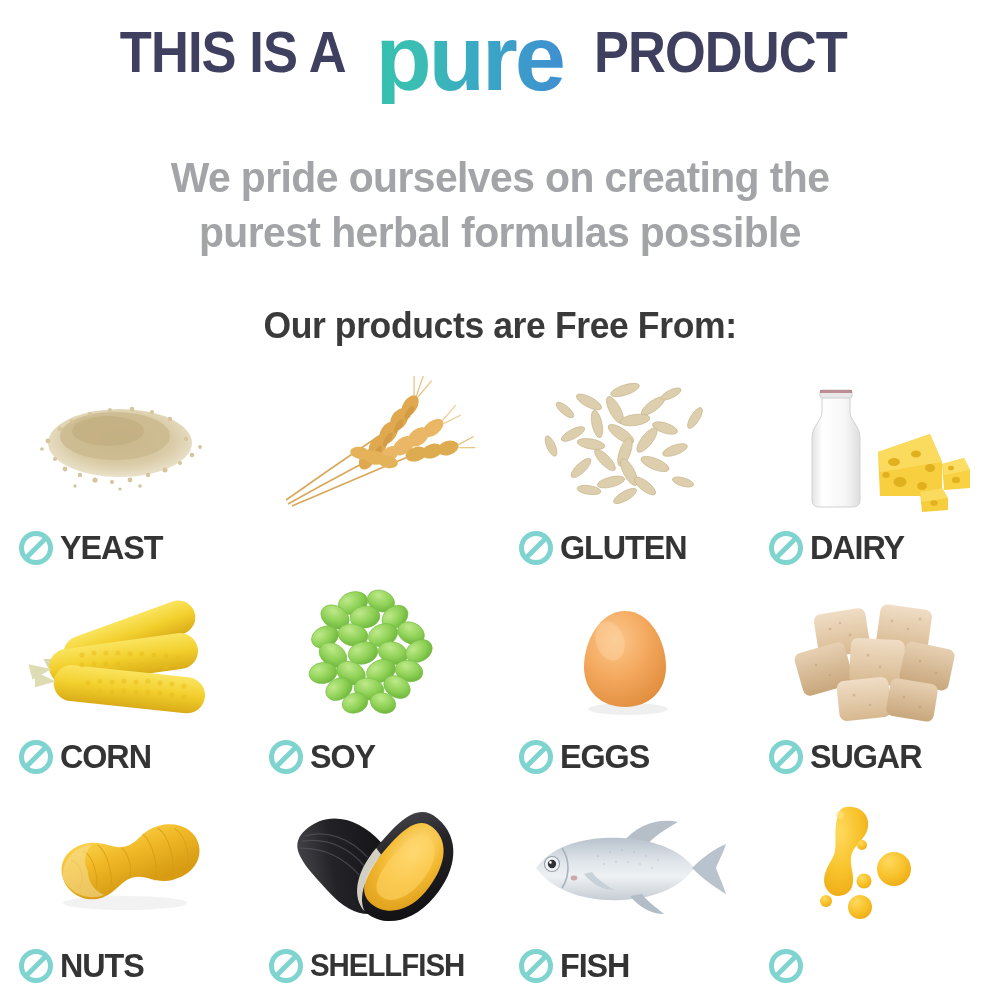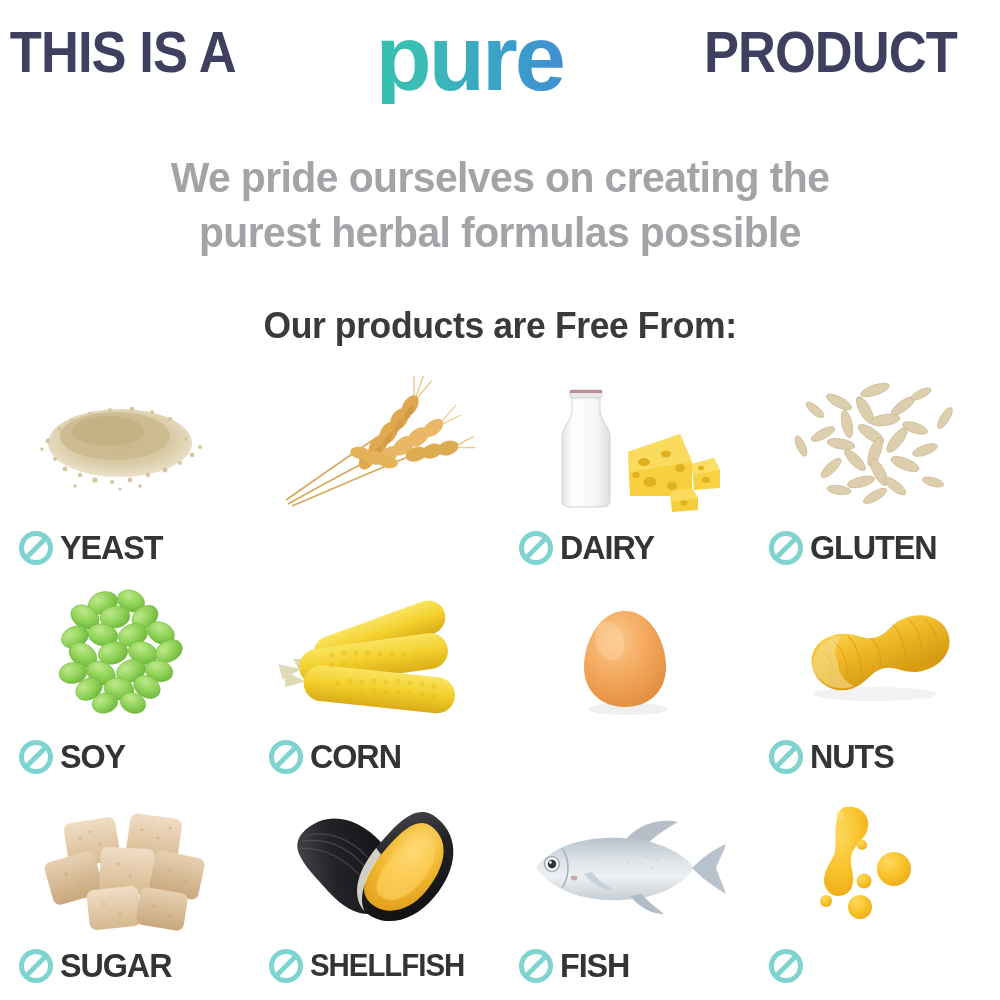--- a/index.html
+++ b/index.html
@@ -9,23 +9,22 @@
     background: #ffffff;
     font-family: "Liberation Sans", sans-serif;
     overflow: hidden;
   }
   .page { position: relative; width: 1000px; height: 1000px; background:#fff; }
 
   
   .headline {
     position: absolute; left: 0; top: 2px; width: 968px;
     height: 100px;
-    display: flex; align-items: center; justify-content: space-between;
+    display: flex; align-items: center; justify-content: center;
     white-space: nowrap;
-    gap: 28px;
   }
   .headline-word {
     font-weight: bold;
     font-size: 57px;
     letter-spacing: -1px;
     color: #3f3f5f;
     transform: scaleX(0.92);
     line-height: 1;
   }
   .headline-pure {
@@ -239,73 +238,20 @@
                 <ellipse cx="-4" cy="29" rx="6" ry="10"></ellipse>
               </g>
             </g>
           </g>
         </svg>
       </div>
     </div>
 
     <div class="cell">
       <div class="thumb">
-        <svg width="210" height="140" viewBox="0 0 210 140">
-
-          <defs>
-            <linearGradient id="milkg" x1="0" y1="0" x2="1" y2="0">
-              <stop offset="0%" stop-color="#e3e3e3"></stop>
-              <stop offset="22%" stop-color="#ffffff"></stop>
-              <stop offset="70%" stop-color="#f6f6f6"></stop>
-              <stop offset="100%" stop-color="#dedede"></stop>
-            </linearGradient>
-          </defs>
-          <path d="M52 20 L52 36 C52 44 42 50 42 62 L42 124 C42 129 45 131 50 131 L82 131 C87 131 90 129 90 124 L90 62 C90 50 80 44 80 36 L80 20 Z" fill="url(#milkg)" stroke="#d2d2d2" stroke-width="1"></path>
-          <rect x="50" y="14" width="32" height="8" rx="2" fill="#e8e8e8" stroke="#cfcfcf" stroke-width="1"></rect>
-          <rect x="50" y="14" width="32" height="3" fill="#b3777f" opacity="0.8"></rect>
-
-          <path d="M108 76 L160 58 L172 86 L172 120 L110 120 Z" fill="#f7cf3f"></path>
-          <path d="M108 76 L160 58 L172 86 L110 96 Z" fill="#fbdb5e"></path>
-          <g fill="#e0b01f">
-            <ellipse cx="124" cy="86" rx="6" ry="4"></ellipse>
-            <ellipse cx="146" cy="78" rx="5" ry="3.4"></ellipse>
-            <ellipse cx="160" cy="92" rx="5" ry="4"></ellipse>
-            <ellipse cx="130" cy="106" rx="6.5" ry="5"></ellipse>
-            <ellipse cx="152" cy="110" rx="5" ry="4"></ellipse>
-            <ellipse cx="116" cy="99" rx="3.6" ry="3"></ellipse>
-          </g>
-
-          <g>
-            <path d="M172 88 L194 82 L200 94 L200 112 L174 114 Z" fill="#f8d243"></path>
-            <path d="M172 88 L194 82 L200 94 L174 99 Z" fill="#fcde64"></path>
-            <ellipse cx="186" cy="104" rx="4" ry="3.2" fill="#e2b220"></ellipse>
-            <ellipse cx="181" cy="92" rx="3" ry="2.3" fill="#e2b220"></ellipse>
-          </g>
-          <g>
-            <path d="M150 116 L172 112 L178 122 L178 134 L152 136 Z" fill="#f6cd3c"></path>
-            <path d="M150 116 L172 112 L178 122 L152 126 Z" fill="#fbdb5e"></path>
-            <ellipse cx="164" cy="127" rx="3.6" ry="2.8" fill="#e0b01f"></ellipse>
-          </g>
-        </svg>
-      </div>
-      <div class="label-row">
-        <span class="ban">
-          <svg width="36" height="36" viewBox="0 0 36 36">
-            <circle cx="18" cy="18" r="14.5" fill="none" stroke="#7fd4d0" stroke-width="5"></circle>
-            <line x1="27.5" y1="8.5" x2="8.5" y2="27.5" stroke="#7fd4d0" stroke-width="5"></line>
-          </svg>
-        </span>
-        <span class="lbl-wrap">
-          <span class="lbl">DAIRY</span>
-        </span>
-      </div>
-    </div>
-
-    <div class="cell">
-      <div class="thumb">
         <svg width="200" height="140" viewBox="0 0 200 140">
           <g fill="#ddcfae" stroke="#c9b78e" stroke-width="0.7">
             <ellipse cx="100" cy="14" rx="15" ry="5" transform="rotate(-18 100 14)"></ellipse>
             <ellipse cx="64" cy="26" rx="14" ry="5" transform="rotate(28 64 26)"></ellipse>
             <ellipse cx="128" cy="30" rx="14" ry="5" transform="rotate(-36 128 30)"></ellipse>
             <ellipse cx="90" cy="34" rx="15" ry="5.5" transform="rotate(62 90 34)"></ellipse>
             <ellipse cx="110" cy="44" rx="15" ry="5.5" transform="rotate(-8 110 44)"></ellipse>
             <ellipse cx="72" cy="48" rx="14" ry="5" transform="rotate(78 72 48)"></ellipse>
             <ellipse cx="140" cy="52" rx="13" ry="5" transform="rotate(18 140 52)"></ellipse>
             <ellipse cx="48" cy="58" rx="13" ry="4.6" transform="rotate(-28 48 58)"></ellipse>
@@ -338,63 +284,67 @@
           </svg>
         </span>
         <span class="lbl-wrap">
           <span class="lbl">GLUTEN</span>
         </span>
       </div>
     </div>
 
     <div class="cell">
       <div class="thumb">
-        <svg width="160" height="140" viewBox="0 0 160 140">
-          <defs>
-            <radialGradient id="sb" cx="35%" cy="30%" r="75%">
-              <stop offset="0%" stop-color="#bfe98a"></stop>
-              <stop offset="60%" stop-color="#8ed156"></stop>
-              <stop offset="100%" stop-color="#6fb63d"></stop>
-            </radialGradient>
-          </defs>
-          <g fill="url(#sb)" stroke="#77bd45" stroke-width="0.6">
-            <ellipse cx="58" cy="18" rx="15" ry="11" transform="rotate(-18 58 18)"></ellipse>
-            <ellipse cx="86" cy="16" rx="14" ry="10.5" transform="rotate(22 86 16)"></ellipse>
-            <ellipse cx="40" cy="32" rx="15" ry="11" transform="rotate(30 40 32)"></ellipse>
-            <ellipse cx="70" cy="32" rx="15" ry="11" transform="rotate(-8 70 32)"></ellipse>
-            <ellipse cx="100" cy="32" rx="14" ry="10.5" transform="rotate(-34 100 32)"></ellipse>
-            <ellipse cx="30" cy="52" rx="14" ry="10.5" transform="rotate(-24 30 52)"></ellipse>
-            <ellipse cx="58" cy="50" rx="15" ry="11" transform="rotate(12 58 50)"></ellipse>
-            <ellipse cx="88" cy="50" rx="15" ry="11" transform="rotate(-20 88 50)"></ellipse>
-            <ellipse cx="116" cy="48" rx="14" ry="10.5" transform="rotate(26 116 48)"></ellipse>
-            <ellipse cx="38" cy="70" rx="15" ry="11" transform="rotate(34 38 70)"></ellipse>
-            <ellipse cx="68" cy="68" rx="15" ry="11" transform="rotate(-14 68 68)"></ellipse>
-            <ellipse cx="98" cy="68" rx="15" ry="11" transform="rotate(18 98 68)"></ellipse>
-            <ellipse cx="124" cy="66" rx="14" ry="10.5" transform="rotate(-30 124 66)"></ellipse>
-            <ellipse cx="28" cy="88" rx="14" ry="10.5" transform="rotate(-8 28 88)"></ellipse>
-            <ellipse cx="56" cy="88" rx="15" ry="11" transform="rotate(26 56 88)"></ellipse>
-            <ellipse cx="86" cy="86" rx="15" ry="11" transform="rotate(-22 86 86)"></ellipse>
-            <ellipse cx="114" cy="86" rx="14" ry="10.5" transform="rotate(14 114 86)"></ellipse>
-            <ellipse cx="44" cy="104" rx="14" ry="10.5" transform="rotate(-30 44 104)"></ellipse>
-            <ellipse cx="74" cy="104" rx="15" ry="11" transform="rotate(10 74 104)"></ellipse>
-            <ellipse cx="102" cy="102" rx="14" ry="10.5" transform="rotate(30 102 102)"></ellipse>
-            <ellipse cx="60" cy="118" rx="13" ry="10" transform="rotate(-16 60 118)"></ellipse>
-            <ellipse cx="88" cy="118" rx="13" ry="10" transform="rotate(20 88 118)"></ellipse>
-          </g>
-        </svg>
-      </div>
-      <div class="label-row">
-        <span class="ban">
-          <svg width="36" height="36" viewBox="0 0 36 36">
-            <circle cx="18" cy="18" r="14.5" fill="none" stroke="#7fd4d0" stroke-width="5"></circle>
-            <line x1="27.5" y1="8.5" x2="8.5" y2="27.5" stroke="#7fd4d0" stroke-width="5"></line>
-          </svg>
-        </span>
-        <span class="lbl-wrap">
-          <span class="lbl">SOY</span>
+        <svg width="210" height="140" viewBox="0 0 210 140">
+
+          <defs>
+            <linearGradient id="milkg" x1="0" y1="0" x2="1" y2="0">
+              <stop offset="0%" stop-color="#e3e3e3"></stop>
+              <stop offset="22%" stop-color="#ffffff"></stop>
+              <stop offset="70%" stop-color="#f6f6f6"></stop>
+              <stop offset="100%" stop-color="#dedede"></stop>
+            </linearGradient>
+          </defs>
+          <path d="M52 20 L52 36 C52 44 42 50 42 62 L42 124 C42 129 45 131 50 131 L82 131 C87 131 90 129 90 124 L90 62 C90 50 80 44 80 36 L80 20 Z" fill="url(#milkg)" stroke="#d2d2d2" stroke-width="1"></path>
+          <rect x="50" y="14" width="32" height="8" rx="2" fill="#e8e8e8" stroke="#cfcfcf" stroke-width="1"></rect>
+          <rect x="50" y="14" width="32" height="3" fill="#b3777f" opacity="0.8"></rect>
+
+          <path d="M108 76 L160 58 L172 86 L172 120 L110 120 Z" fill="#f7cf3f"></path>
+          <path d="M108 76 L160 58 L172 86 L110 96 Z" fill="#fbdb5e"></path>
+          <g fill="#e0b01f">
+            <ellipse cx="124" cy="86" rx="6" ry="4"></ellipse>
+            <ellipse cx="146" cy="78" rx="5" ry="3.4"></ellipse>
+            <ellipse cx="160" cy="92" rx="5" ry="4"></ellipse>
+            <ellipse cx="130" cy="106" rx="6.5" ry="5"></ellipse>
+            <ellipse cx="152" cy="110" rx="5" ry="4"></ellipse>
+            <ellipse cx="116" cy="99" rx="3.6" ry="3"></ellipse>
+          </g>
+
+          <g>
+            <path d="M172 88 L194 82 L200 94 L200 112 L174 114 Z" fill="#f8d243"></path>
+            <path d="M172 88 L194 82 L200 94 L174 99 Z" fill="#fcde64"></path>
+            <ellipse cx="186" cy="104" rx="4" ry="3.2" fill="#e2b220"></ellipse>
+            <ellipse cx="181" cy="92" rx="3" ry="2.3" fill="#e2b220"></ellipse>
+          </g>
+          <g>
+            <path d="M150 116 L172 112 L178 122 L178 134 L152 136 Z" fill="#f6cd3c"></path>
+            <path d="M150 116 L172 112 L178 122 L152 126 Z" fill="#fbdb5e"></path>
+            <ellipse cx="164" cy="127" rx="3.6" ry="2.8" fill="#e0b01f"></ellipse>
+          </g>
+        </svg>
+      </div>
+      <div class="label-row">
+        <span class="ban">
+          <svg width="36" height="36" viewBox="0 0 36 36">
+            <circle cx="18" cy="18" r="14.5" fill="none" stroke="#7fd4d0" stroke-width="5"></circle>
+            <line x1="27.5" y1="8.5" x2="8.5" y2="27.5" stroke="#7fd4d0" stroke-width="5"></line>
+          </svg>
+        </span>
+        <span class="lbl-wrap">
+          <span class="lbl">DAIRY</span>
         </span>
       </div>
     </div>
 
     <div class="cell">
       <div class="thumb">
         <svg width="215" height="140" viewBox="0 0 215 140">
           <defs>
             <linearGradient id="cg1" x1="0" y1="0" x2="0" y2="1">
               <stop offset="0%" stop-color="#fae45f"></stop>
@@ -465,71 +415,91 @@
           </svg>
         </span>
         <span class="lbl-wrap">
           <span class="lbl">CORN</span>
         </span>
       </div>
     </div>
 
     <div class="cell">
       <div class="thumb">
+        <svg width="160" height="140" viewBox="0 0 160 140">
+          <defs>
+            <radialGradient id="sb" cx="35%" cy="30%" r="75%">
+              <stop offset="0%" stop-color="#bfe98a"></stop>
+              <stop offset="60%" stop-color="#8ed156"></stop>
+              <stop offset="100%" stop-color="#6fb63d"></stop>
+            </radialGradient>
+          </defs>
+          <g fill="url(#sb)" stroke="#77bd45" stroke-width="0.6">
+            <ellipse cx="58" cy="18" rx="15" ry="11" transform="rotate(-18 58 18)"></ellipse>
+            <ellipse cx="86" cy="16" rx="14" ry="10.5" transform="rotate(22 86 16)"></ellipse>
+            <ellipse cx="40" cy="32" rx="15" ry="11" transform="rotate(30 40 32)"></ellipse>
+            <ellipse cx="70" cy="32" rx="15" ry="11" transform="rotate(-8 70 32)"></ellipse>
+            <ellipse cx="100" cy="32" rx="14" ry="10.5" transform="rotate(-34 100 32)"></ellipse>
+            <ellipse cx="30" cy="52" rx="14" ry="10.5" transform="rotate(-24 30 52)"></ellipse>
+            <ellipse cx="58" cy="50" rx="15" ry="11" transform="rotate(12 58 50)"></ellipse>
+            <ellipse cx="88" cy="50" rx="15" ry="11" transform="rotate(-20 88 50)"></ellipse>
+            <ellipse cx="116" cy="48" rx="14" ry="10.5" transform="rotate(26 116 48)"></ellipse>
+            <ellipse cx="38" cy="70" rx="15" ry="11" transform="rotate(34 38 70)"></ellipse>
+            <ellipse cx="68" cy="68" rx="15" ry="11" transform="rotate(-14 68 68)"></ellipse>
+            <ellipse cx="98" cy="68" rx="15" ry="11" transform="rotate(18 98 68)"></ellipse>
+            <ellipse cx="124" cy="66" rx="14" ry="10.5" transform="rotate(-30 124 66)"></ellipse>
+            <ellipse cx="28" cy="88" rx="14" ry="10.5" transform="rotate(-8 28 88)"></ellipse>
+            <ellipse cx="56" cy="88" rx="15" ry="11" transform="rotate(26 56 88)"></ellipse>
+            <ellipse cx="86" cy="86" rx="15" ry="11" transform="rotate(-22 86 86)"></ellipse>
+            <ellipse cx="114" cy="86" rx="14" ry="10.5" transform="rotate(14 114 86)"></ellipse>
+            <ellipse cx="44" cy="104" rx="14" ry="10.5" transform="rotate(-30 44 104)"></ellipse>
+            <ellipse cx="74" cy="104" rx="15" ry="11" transform="rotate(10 74 104)"></ellipse>
+            <ellipse cx="102" cy="102" rx="14" ry="10.5" transform="rotate(30 102 102)"></ellipse>
+            <ellipse cx="60" cy="118" rx="13" ry="10" transform="rotate(-16 60 118)"></ellipse>
+            <ellipse cx="88" cy="118" rx="13" ry="10" transform="rotate(20 88 118)"></ellipse>
+          </g>
+        </svg>
+      </div>
+      <div class="label-row">
+        <span class="ban">
+          <svg width="36" height="36" viewBox="0 0 36 36">
+            <circle cx="18" cy="18" r="14.5" fill="none" stroke="#7fd4d0" stroke-width="5"></circle>
+            <line x1="27.5" y1="8.5" x2="8.5" y2="27.5" stroke="#7fd4d0" stroke-width="5"></line>
+          </svg>
+        </span>
+        <span class="lbl-wrap">
+          <span class="lbl">SOY</span>
+        </span>
+      </div>
+    </div>
+
+    <div class="cell">
+      <div class="thumb">
         <svg width="150" height="140" viewBox="0 0 150 140">
           <defs>
             <radialGradient id="eg" cx="38%" cy="30%" r="78%">
               <stop offset="0%" stop-color="#fbc88e"></stop>
               <stop offset="50%" stop-color="#f4a95f"></stop>
               <stop offset="100%" stop-color="#e08c3c"></stop>
             </radialGradient>
           </defs>
           <ellipse cx="78" cy="124" rx="40" ry="6" fill="#e9e9e9" opacity="0.75"></ellipse>
           <path d="M75 26 C100 26 116 56 116 82 C116 106 99 122 75 122 C51 122 34 106 34 82 C34 56 50 26 75 26 Z" fill="url(#eg)"></path>
           <ellipse cx="60" cy="56" rx="14" ry="20" fill="#fcd4a3" opacity="0.45" transform="rotate(-18 60 56)"></ellipse>
         </svg>
       </div>
-    </div>
-
-    <div class="cell">
-      <div class="thumb">
-        <svg width="200" height="130" viewBox="0 0 200 130">
-          <defs>
-            <linearGradient id="pn" x1="0" y1="0" x2="0.3" y2="1">
-              <stop offset="0%" stop-color="#fbd44c"></stop>
-              <stop offset="45%" stop-color="#f0b827"></stop>
-              <stop offset="100%" stop-color="#d79c13"></stop>
-            </linearGradient>
-          </defs>
-          <ellipse cx="100" cy="104" rx="62" ry="7" fill="#ececec" opacity="0.7"></ellipse>
-          <g transform="rotate(-14 100 64)">
-            <path d="M36 62 C36 44 52 34 70 36 C86 38 92 48 104 48 C118 48 124 36 142 36 C162 36 176 48 176 64
-                     C176 80 162 92 142 92 C124 92 118 80 104 80 C92 80 86 90 70 92 C52 94 36 80 36 62 Z" fill="url(#pn)"></path>
-            <g stroke="#d59a14" stroke-width="1.1" fill="none" opacity="0.7">
-              <path d="M48 48 C58 54 58 72 48 78"></path>
-              <path d="M62 42 C72 50 72 78 62 86"></path>
-              <path d="M78 40 C86 50 86 78 78 88"></path>
-              <path d="M124 40 C132 50 132 78 124 88"></path>
-              <path d="M140 38 C150 48 150 80 140 90"></path>
-              <path d="M156 42 C166 52 166 76 156 86"></path>
-              <path d="M100 48 C106 56 106 72 100 80"></path>
-            </g>
-            <path d="M36 62 C40 46 56 36 72 38 C62 46 60 54 62 62 C60 72 62 82 72 90 C54 92 38 80 36 62 Z" fill="#f7e09a" opacity="0.55"></path>
-          </g>
-        </svg>
-      </div>
-      <div class="label-row">
-        <span class="ban">
-          <svg width="36" height="36" viewBox="0 0 36 36">
-            <circle cx="18" cy="18" r="14.5" fill="none" stroke="#7fd4d0" stroke-width="5"></circle>
-            <line x1="27.5" y1="8.5" x2="8.5" y2="27.5" stroke="#7fd4d0" stroke-width="5"></line>
-          </svg>
-        </span>
-        <span class="lbl-wrap">
-          <span class="lbl">NUTS</span>
+      <div class="label-row">
+        <span class="ban">
+          <svg width="36" height="36" viewBox="0 0 36 36">
+            <circle cx="18" cy="18" r="14.5" fill="none" stroke="#7fd4d0" stroke-width="5"></circle>
+            <line x1="27.5" y1="8.5" x2="8.5" y2="27.5" stroke="#7fd4d0" stroke-width="5"></line>
+          </svg>
+        </span>
+        <span class="lbl-wrap">
+          <span class="lbl">EGGS</span>
         </span>
       </div>
     </div>
 
     <div class="cell">
       <div class="thumb">
         <svg width="190" height="140" viewBox="0 0 190 140">
           <defs>
             <linearGradient id="sug" x1="0" y1="0" x2="0" y2="1">
               <stop offset="0%" stop-color="#f0ddc5"></stop>
@@ -579,20 +549,60 @@
           </svg>
         </span>
         <span class="lbl-wrap">
           <span class="lbl">SUGAR</span>
         </span>
       </div>
     </div>
 
     <div class="cell">
       <div class="thumb">
+        <svg width="200" height="130" viewBox="0 0 200 130">
+          <defs>
+            <linearGradient id="pn" x1="0" y1="0" x2="0.3" y2="1">
+              <stop offset="0%" stop-color="#fbd44c"></stop>
+              <stop offset="45%" stop-color="#f0b827"></stop>
+              <stop offset="100%" stop-color="#d79c13"></stop>
+            </linearGradient>
+          </defs>
+          <ellipse cx="100" cy="104" rx="62" ry="7" fill="#ececec" opacity="0.7"></ellipse>
+          <g transform="rotate(-14 100 64)">
+            <path d="M36 62 C36 44 52 34 70 36 C86 38 92 48 104 48 C118 48 124 36 142 36 C162 36 176 48 176 64
+                     C176 80 162 92 142 92 C124 92 118 80 104 80 C92 80 86 90 70 92 C52 94 36 80 36 62 Z" fill="url(#pn)"></path>
+            <g stroke="#d59a14" stroke-width="1.1" fill="none" opacity="0.7">
+              <path d="M48 48 C58 54 58 72 48 78"></path>
+              <path d="M62 42 C72 50 72 78 62 86"></path>
+              <path d="M78 40 C86 50 86 78 78 88"></path>
+              <path d="M124 40 C132 50 132 78 124 88"></path>
+              <path d="M140 38 C150 48 150 80 140 90"></path>
+              <path d="M156 42 C166 52 166 76 156 86"></path>
+              <path d="M100 48 C106 56 106 72 100 80"></path>
+            </g>
+            <path d="M36 62 C40 46 56 36 72 38 C62 46 60 54 62 62 C60 72 62 82 72 90 C54 92 38 80 36 62 Z" fill="#f7e09a" opacity="0.55"></path>
+          </g>
+        </svg>
+      </div>
+      <div class="label-row">
+        <span class="ban">
+          <svg width="36" height="36" viewBox="0 0 36 36">
+            <circle cx="18" cy="18" r="14.5" fill="none" stroke="#7fd4d0" stroke-width="5"></circle>
+            <line x1="27.5" y1="8.5" x2="8.5" y2="27.5" stroke="#7fd4d0" stroke-width="5"></line>
+          </svg>
+        </span>
+        <span class="lbl-wrap">
+          <span class="lbl">NUTS</span>
+        </span>
+      </div>
+    </div>
+
+    <div class="cell">
+      <div class="thumb">
         <svg width="190" height="145" viewBox="0 0 190 145">
           <defs>
             <linearGradient id="msh" x1="0" y1="0" x2="1" y2="1">
               <stop offset="0%" stop-color="#4a4a50"></stop>
               <stop offset="35%" stop-color="#232327"></stop>
               <stop offset="100%" stop-color="#0d0d10"></stop>
             </linearGradient>
             <radialGradient id="flesh" cx="40%" cy="30%" r="80%">
               <stop offset="0%" stop-color="#ffe08a"></stop>
               <stop offset="50%" stop-color="#f4bc35"></stop>

